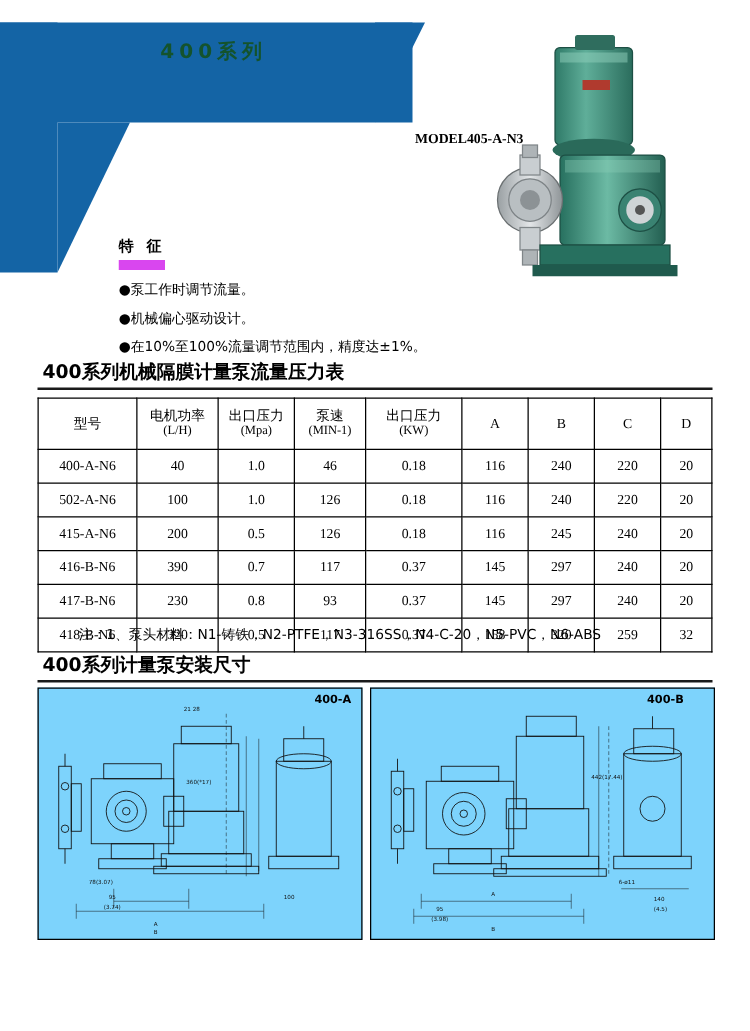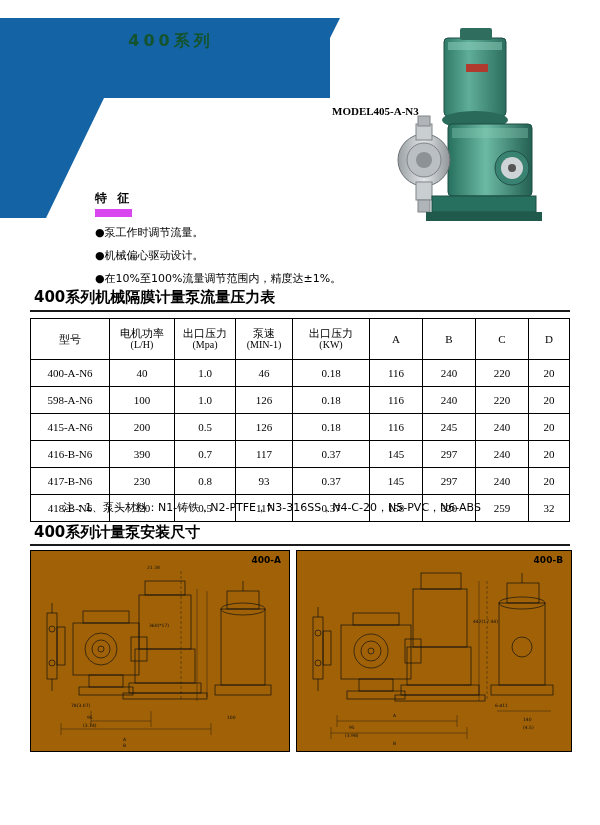--- a/index.html
+++ b/index.html
@@ -167,21 +167,21 @@
     left: 30px;
     top: 544px;
     width: 540px;
     height: 2px;
     background: #1a1a1a;
   }
   .dwg-box {
     position: absolute;
     top: 550px;
     border: 1px solid #000;
-    background: #a16207;
+    background: #7dd3fc;
   }
   #dwg-left { left: 30px; width: 258px; height: 200px; }
   #dwg-right { left: 296px; width: 274px; height: 200px; }
   .dwg-tag {
     position: absolute;
     font-family: "DejaVu Sans", sans-serif;
     font-size: 9px;
     font-weight: bold;
   }
   .dwg-svg { display: block; }
@@ -292,21 +292,21 @@
       <td>40</td>
       <td>1.0</td>
       <td>46</td>
       <td>0.18</td>
       <td>116</td>
       <td>240</td>
       <td>220</td>
       <td>20</td>
     </tr>
     <tr>
-      <td>598-A-N6</td>
+      <td>502-A-N6</td>
       <td>100</td>
       <td>1.0</td>
       <td>126</td>
       <td>0.18</td>
       <td>116</td>
       <td>240</td>
       <td>220</td>
       <td>20</td>
     </tr>
     <tr>
@@ -464,14 +464,14 @@
       <text x="176" y="72">442(17.44)</text>
       <text x="96" y="166">A</text>
       <text x="96" y="194">B</text>
       <text x="52" y="178">95</text>
       <text x="48" y="186">(3.98)</text>
       <text x="198" y="156">6-ø11</text>
       <text x="226" y="170">140</text>
       <text x="226" y="178">(4.5)</text>
     </g>
   </svg>
-  <div class="dwg-tag" style="right:8px; top:4px;">400-B</div>
+  <div class="dwg-tag" style="right:24px; top:4px;">400-B</div>
 </div>
 
 </body></html>

